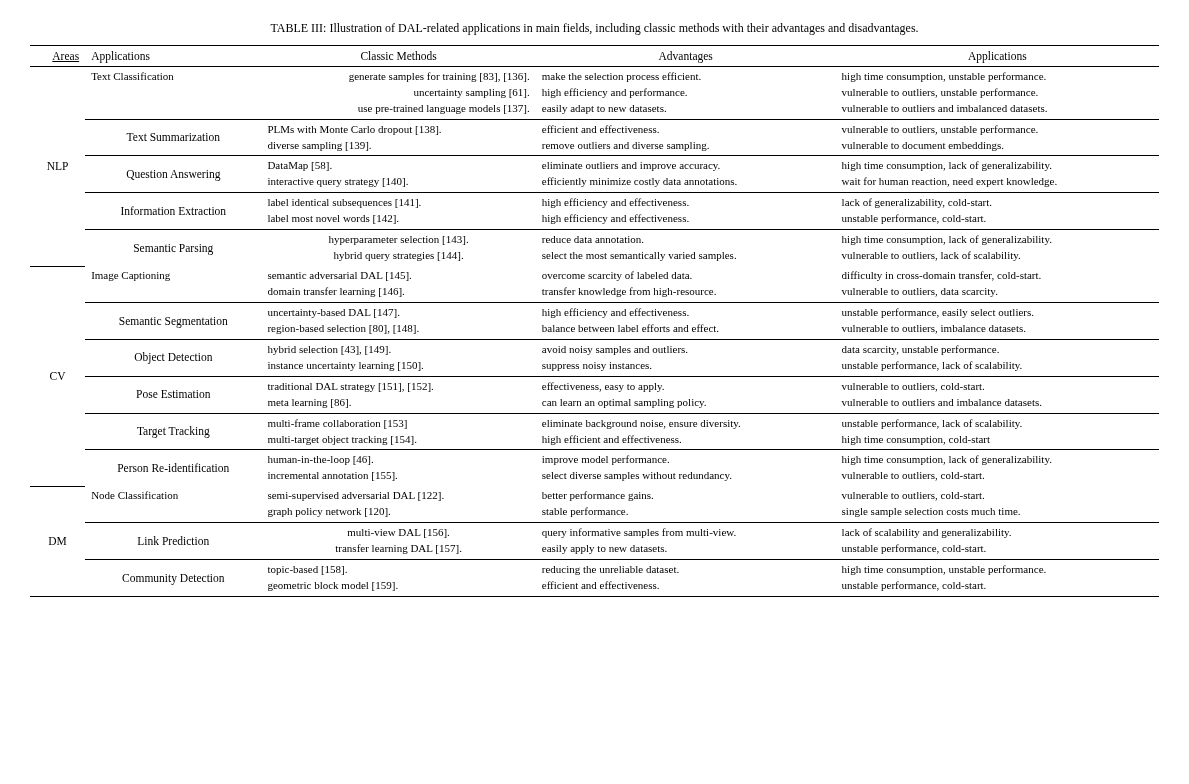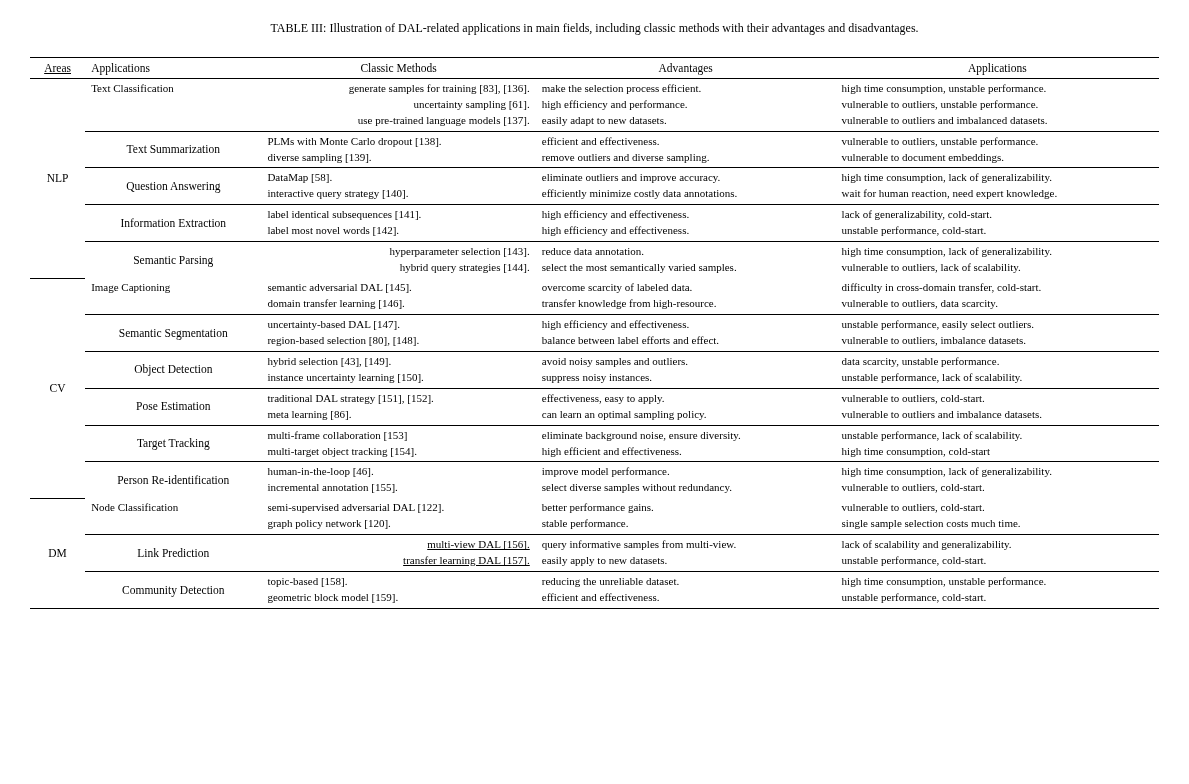--- a/index.html
+++ b/index.html
@@ -7,41 +7,41 @@
       background: #fff;
       font-family: "Times New Roman", Times, serif;
       font-size: 11.5px;
       color: #000;
       padding: 20px 30px;
     }
     .table-caption {
       text-align: center;
       font-size: 12px;
       font-weight: normal;
-      margin-bottom: 20px;
+      margin-bottom: 8px;
       line-height: 1.4;
     }
     table {
       width: 100%;
       border-collapse: collapse;
       border-top: 1.5px solid #000;
       border-bottom: 1.5px solid #000;
     }
     thead tr {
       border-bottom: 0.8px solid #000;
     }
     th {
       font-weight: normal;
       text-align: center;
       padding: 4px 6px;
       font-size: 11.5px;
       vertical-align: bottom;
     }
     th:first-child {
-      text-align: center;
+      text-align: right;
       text-decoration: underline;
     }
     td {
       padding: 2px 6px;
       vertical-align: top;
       font-size: 11px;
       line-height: 1.45;
     }
     td:first-child {
       text-align: center;
@@ -91,21 +91,21 @@
         <td>high time consumption, lack of generalizability.<br>wait for human reaction, need expert knowledge.</td>
       </tr>
       <tr class="section-divider">
         <td style="white-space: nowrap;">Information Extraction</td>
         <td style="text-align: left;">label identical subsequences [141].<br>label most novel words [142].</td>
         <td>high efficiency and effectiveness.<br>high efficiency and effectiveness.</td>
         <td>lack of generalizability, cold-start.<br>unstable performance, cold-start.</td>
       </tr>
       <tr class="section-divider">
         <td style="white-space: nowrap;">Semantic Parsing</td>
-        <td style="text-align: right;">hyperparameter selection [143].<br>hybrid query strategies [144].</td>
+        <td style="text-align: center;">hyperparameter selection [143].<br>hybrid query strategies [144].</td>
         <td>reduce data annotation.<br>select the most semantically varied samples.</td>
         <td>high time consumption, lack of generalizability.<br>vulnerable to outliers, lack of scalability.</td>
       </tr>
       <tr>
         <td rowspan="6" class="area-cell" style="border-top: 0.8px solid rgb(0, 0, 0); text-align: center;">CV</td>
         <td style="white-space: nowrap;">Image Captioning</td>
         <td style="text-align: left;">semantic adversarial DAL [145].<br>domain transfer learning [146].</td>
         <td>overcome scarcity of labeled data.<br>transfer knowledge from high-resource.</td>
         <td>difficulty in cross-domain transfer, cold-start.<br>vulnerable to outliers, data scarcity.</td>
       </tr>
@@ -141,21 +141,21 @@
       </tr>
       <tr>
         <td rowspan="3" class="area-cell" style="border-top: 0.8px solid rgb(0, 0, 0);">DM</td>
         <td style="white-space: nowrap;">Node Classification</td>
         <td style="text-align: left;">semi-supervised adversarial DAL [122].<br>graph policy network [120].</td>
         <td>better performance gains.<br>stable performance.</td>
         <td>vulnerable to outliers, cold-start.<br>single sample selection costs much time.</td>
       </tr>
       <tr class="section-divider">
         <td style="white-space: nowrap; font-family: Liberation Serif, serif;">Link Prediction</td>
-        <td style="text-align: right; text-decoration: underline;">multi-view DAL [156].<br>transfer learning DAL [157].</td>
+        <td style="text-align: center;">multi-view DAL [156].<br>transfer learning DAL [157].</td>
         <td>query informative samples from multi-view.<br>easily apply to new datasets.</td>
         <td>lack of scalability and generalizability.<br>unstable performance, cold-start.</td>
       </tr>
       <tr class="section-divider">
         <td style="white-space: nowrap;">Community Detection</td>
         <td style="text-align: left;">topic-based [158].<br>geometric block model [159].</td>
         <td>reducing the unreliable dataset.<br>efficient and effectiveness.</td>
         <td>high time consumption, unstable performance.<br>unstable performance, cold-start.</td>
       </tr>
     </tbody>

